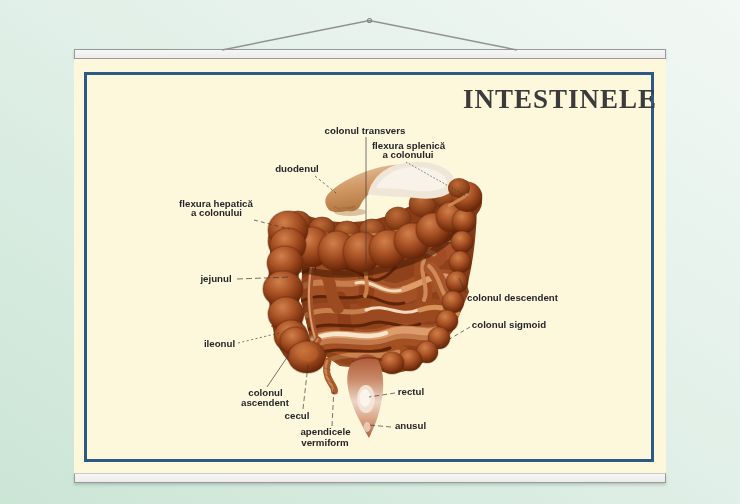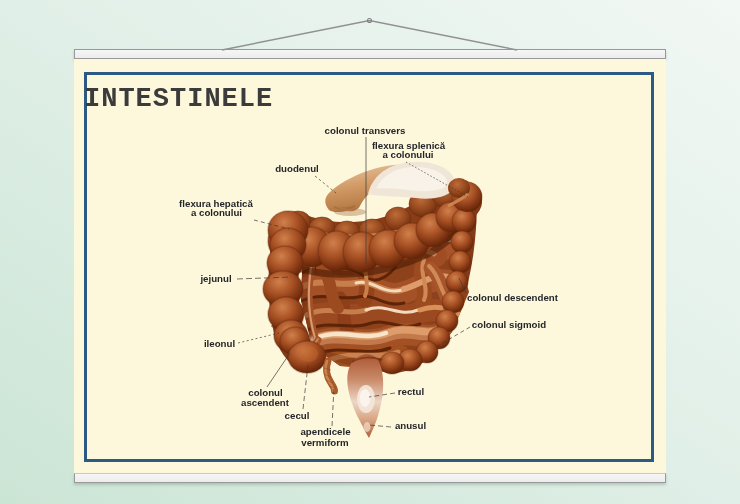--- a/index.html
+++ b/index.html
@@ -3,22 +3,22 @@
 <meta charset="utf-8">
 <style>
 html,body{margin:0;padding:0;width:740px;height:504px;overflow:hidden;}
 body{background:linear-gradient(to bottom left,#f2f8f4 0%,#e0efe7 50%,#cbe5d5 100%);
      font-family:"Liberation Sans",sans-serif;position:relative;}
 .rail{position:absolute;background:linear-gradient(#f6f6f6,#ececec);border:1px solid #999;box-sizing:border-box;box-shadow:0 2px 3px rgba(60,90,70,0.25);}
 #railtop{left:74px;top:49px;width:592px;height:10px;}
 #railbot{left:74px;top:473px;width:592px;height:10px;border-top:1px solid #c9c9c9;}
 #poster{position:absolute;left:74px;top:59px;width:592px;height:414px;background:#fdf8dc;}
 #frame{position:absolute;left:84px;top:72px;width:564px;height:384px;border:3px solid #2b5a85;background:transparent;}
-#title{position:absolute;left:84px;top:84px;width:573px;text-align:left;
-       font-family:Liberation Mono, monospace;font-weight:bold;font-size:27px;color:#3b3b3b;letter-spacing:1px;}
+#title{position:absolute;left:84px;top:84px;width:573px;text-align:right;
+       font-family:Liberation Serif, serif;font-weight:bold;font-size:27px;color:#3b3b3b;letter-spacing:1px;}
 #ovl{position:absolute;left:0;top:0;}
 </style>
 </head>
 <body>
 <div id="railtop" class="rail"></div>
 <div id="poster"></div>
 <div id="frame"></div>
 <div id="title">INTESTINELE</div>
 <div id="railbot" class="rail"></div>
 <svg id="ovl" width="740" height="504" viewBox="0 0 740 504">

